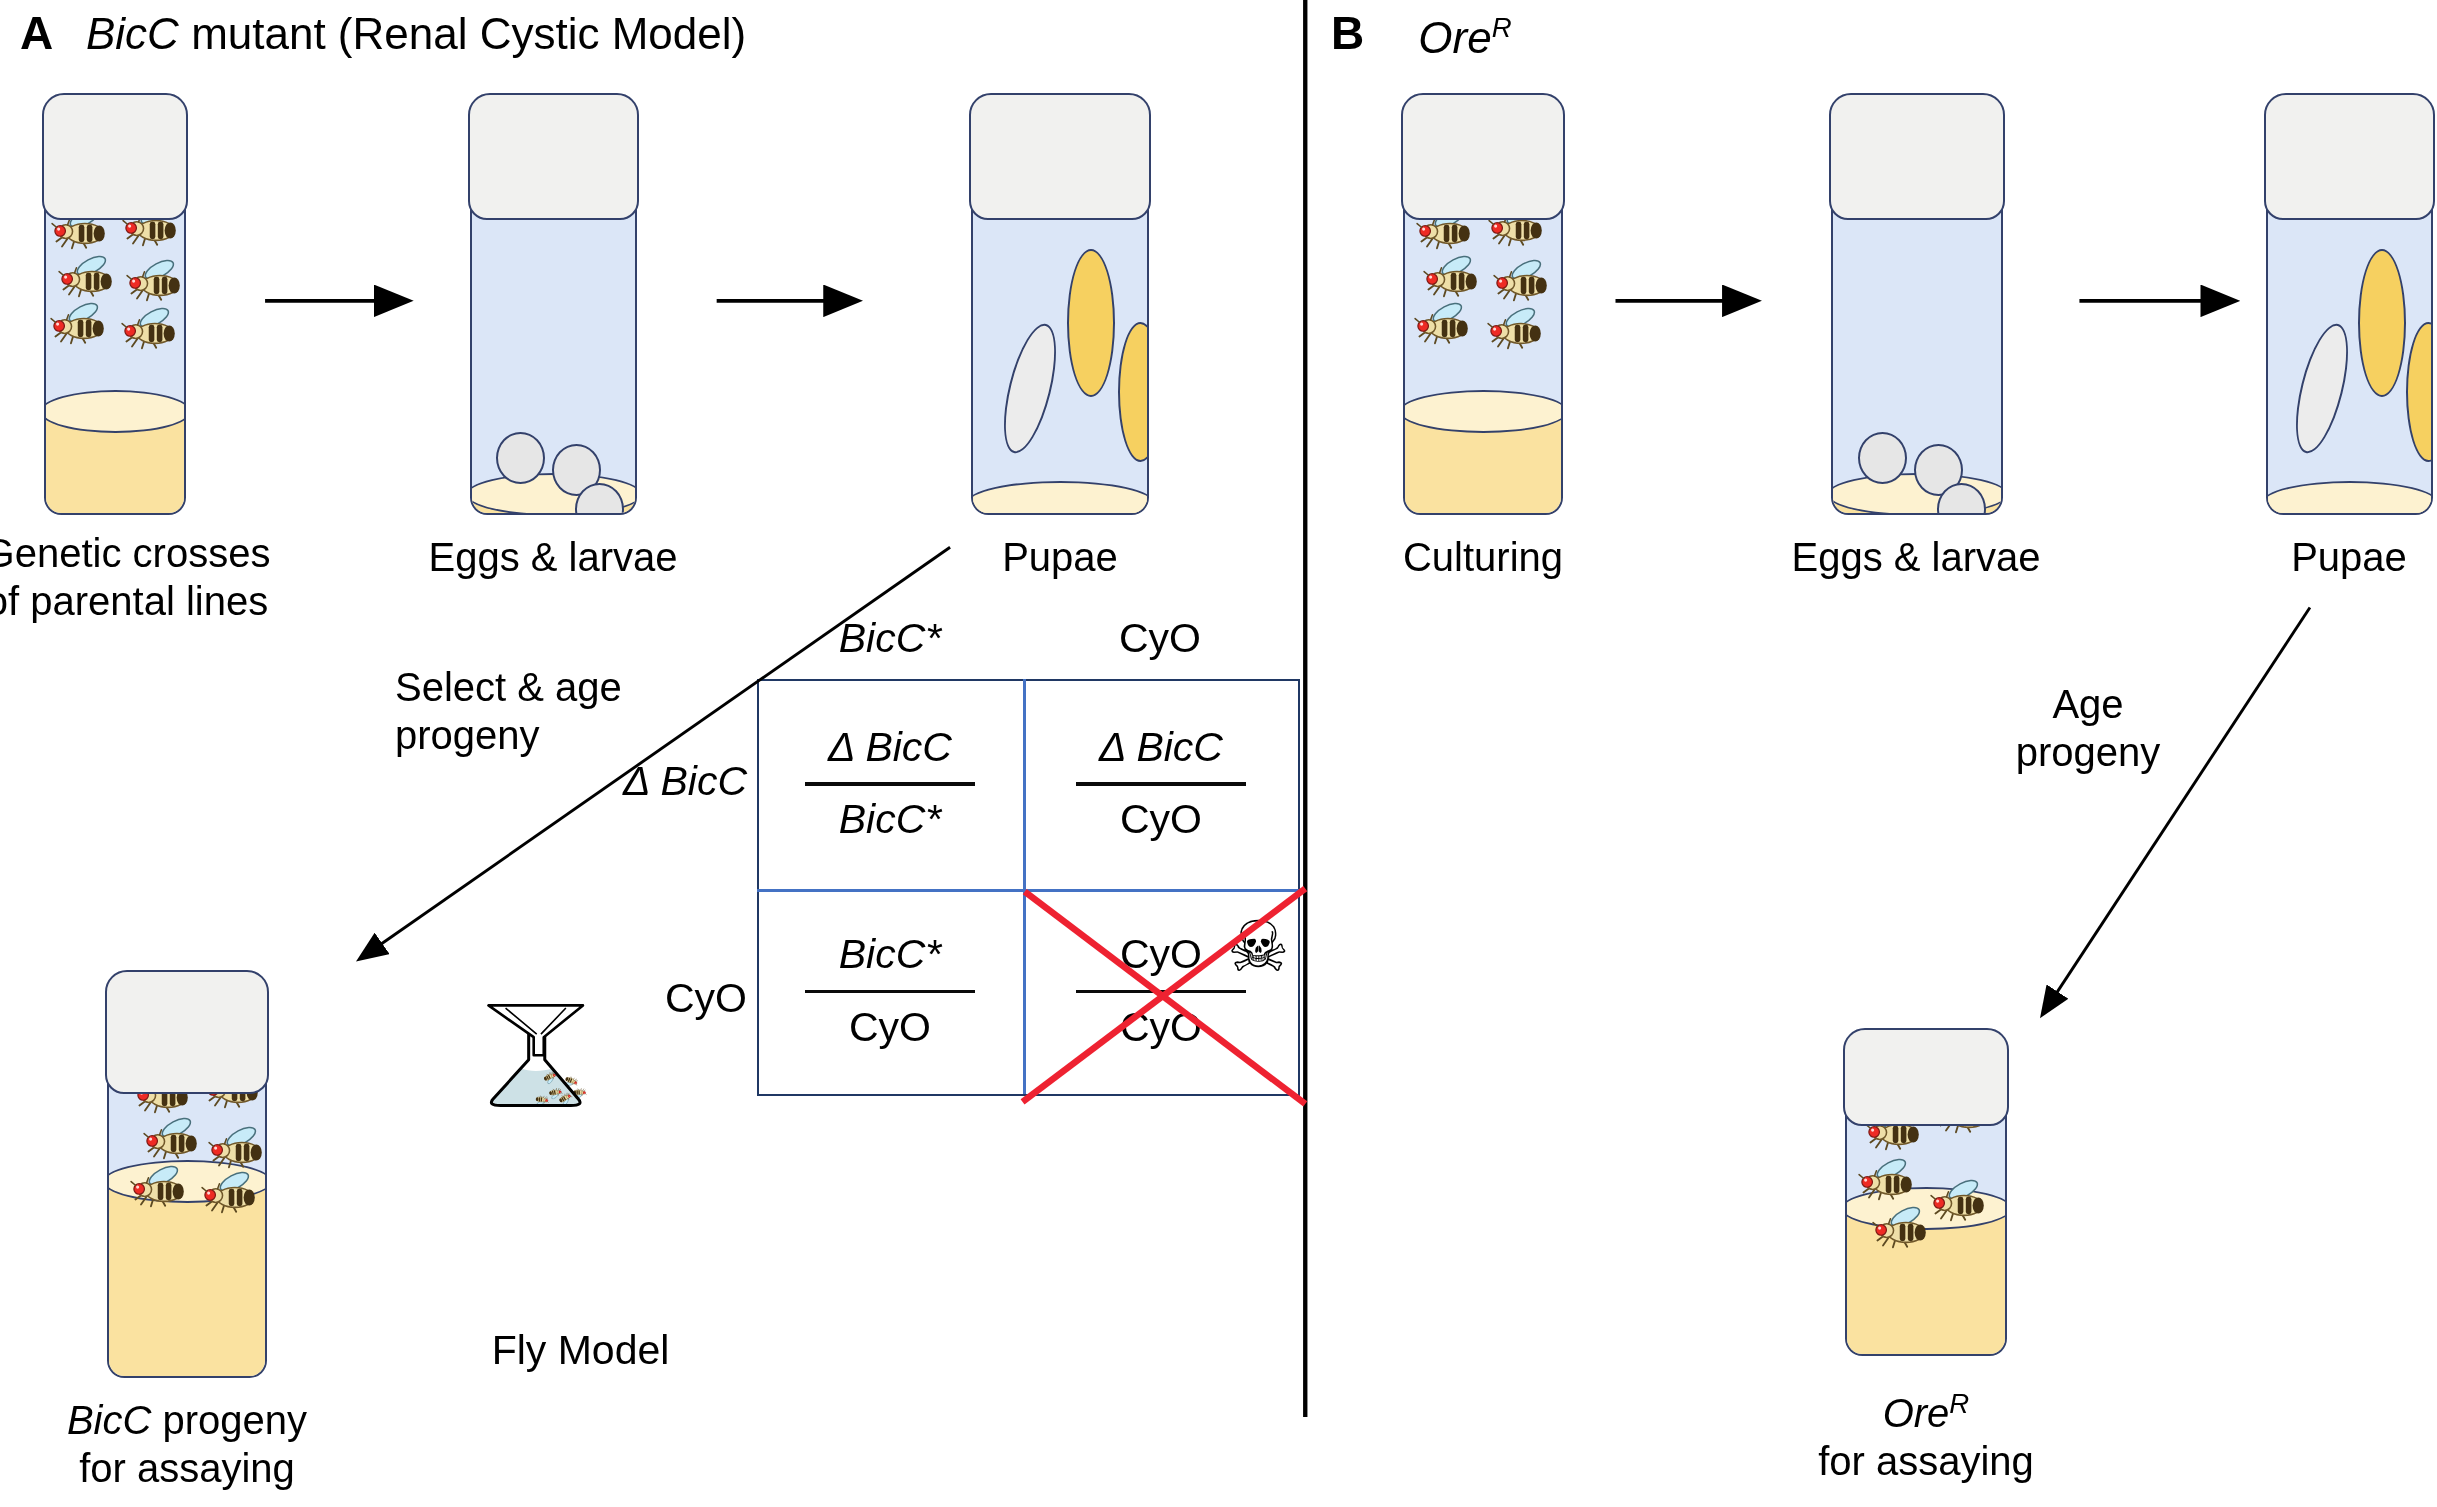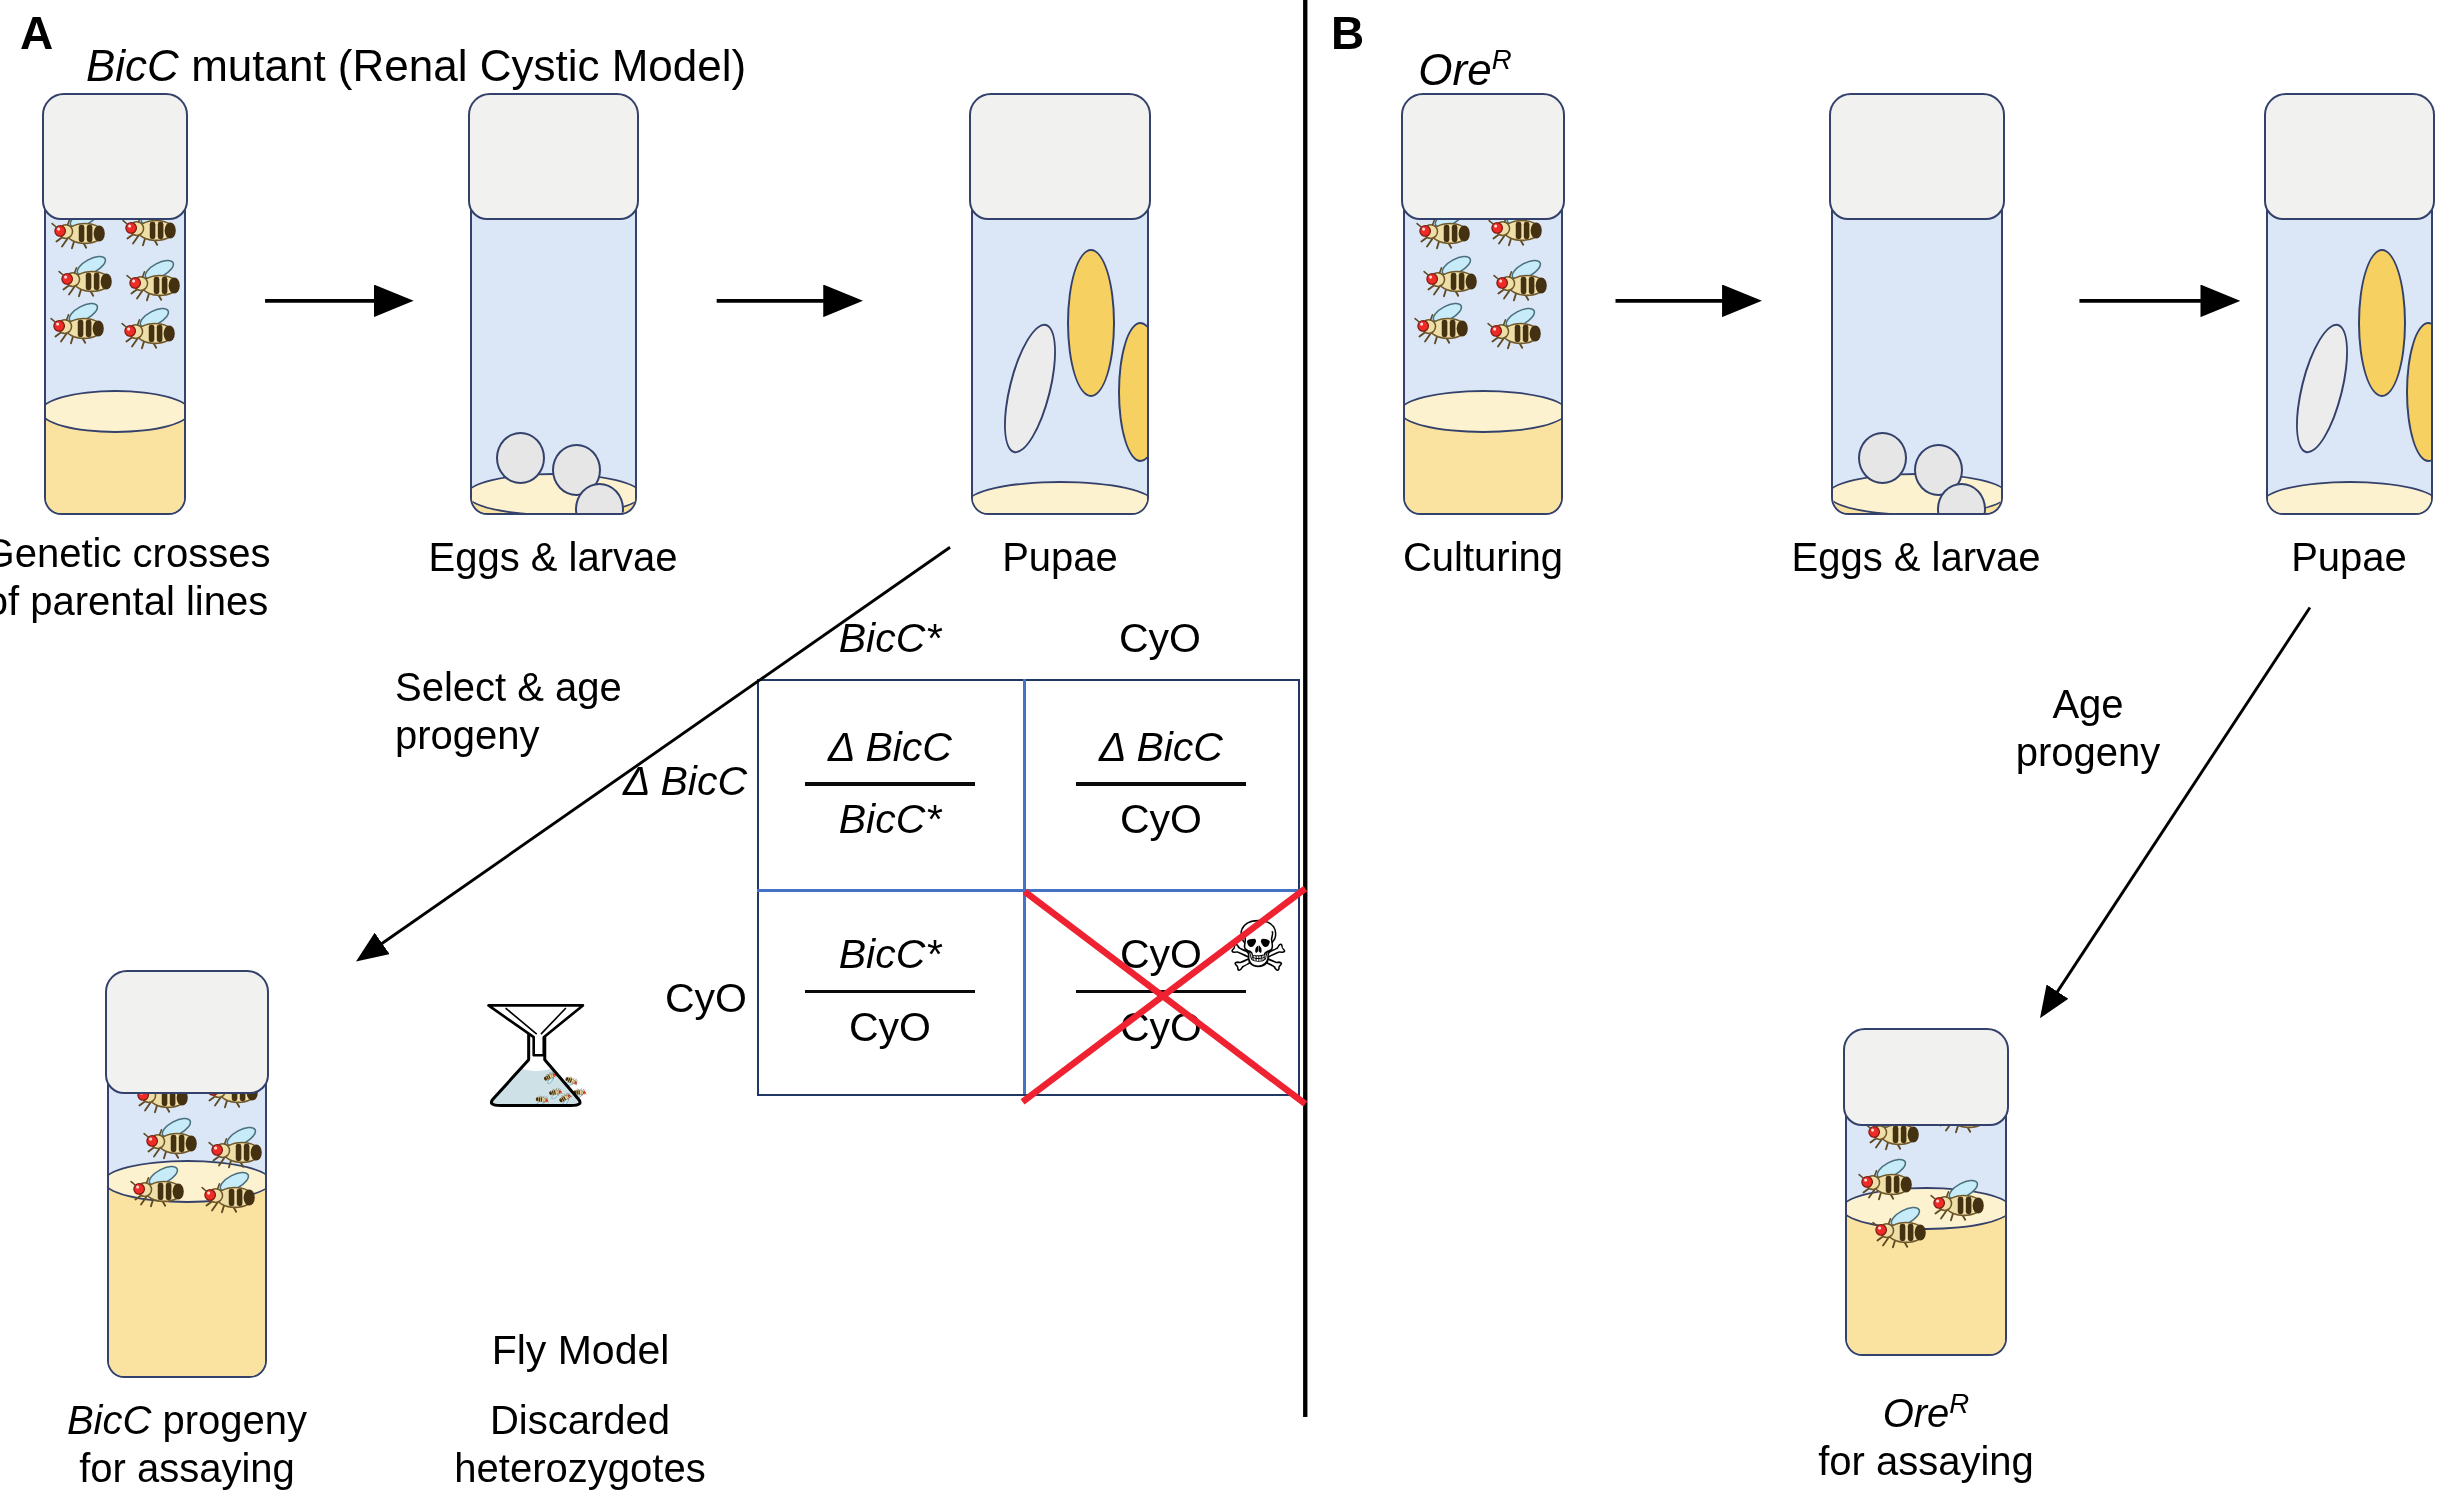--- a/index.html
+++ b/index.html
@@ -3,21 +3,21 @@
 <meta charset="utf-8">
 <style>
   html,body{margin:0;padding:0;background:#ffffff;}
   #canvas{position:relative;width:2438px;height:1507px;background:#ffffff;overflow:hidden;
           font-family:"Liberation Sans","DejaVu Sans",sans-serif;color:#000;}
   .abs{position:absolute;}
   .i{font-style:italic;}
   .cx{transform:translateX(-50%);}
   .lbl{position:absolute;font-size:40px;line-height:48px;text-align:center;white-space:nowrap;}
   .panel-label{position:absolute;font-size:46px;font-weight:bold;}
-  .title{position:absolute;font-size:44px;white-space:nowrap;margin-top:32px;}
+  .title{position:absolute;font-size:44px;white-space:nowrap;}
   sup.r{font-size:27.6px;vertical-align:super;line-height:0;}
   
   .vial{position:absolute;}
   .vbody{position:absolute;inset:0;background:#dbe6f7;border:2.2px solid #33416b;
          border-radius:22px 22px 17.4px 17.4px;overflow:hidden;}
   .food{position:absolute;left:-2.2px;right:-2.2px;bottom:-2.2px;background:#fae2a0;}
   .fsurf{position:absolute;left:-6.5px;right:-6.5px;height:39px;background:#fdf2d0;
          border:2.2px solid #33416b;border-radius:50%;}
   .vcap{position:absolute;left:-2.2px;right:-2.2px;top:-2.2px;background:#f1f1ef;
         border:2.2px solid #33416b;border-radius:22px 22px 19px 19px;}
@@ -203,23 +203,20 @@
       <use href="#flySym" width="100" height="72" transform="translate(948 1868) rotate(150) scale(0.75) translate(-50 -36)"></use>
       <use href="#flySym" width="100" height="72" transform="translate(1018 1840) rotate(178) scale(0.75) translate(-50 -36)"></use>
 
       <path d="M765,1525 L765,1672 L588,1868 Q560,1900 625,1900 L975,1900 Q1040,1900 1012,1868 L845,1672 L845,1525" fill="none" stroke="#000" stroke-width="15" stroke-linejoin="round"></path>
 
       <path d="M565,1402 L1035,1402 L840,1560 L840,1650 L790,1650 L790,1560 Z" fill="#ffffff" stroke="#000" stroke-width="13" stroke-linejoin="round"></path>
       <path d="M650,1415 L805,1545 M950,1415 L826,1545" stroke="#000" stroke-width="8" fill="none"></path>
     </svg>
   </svg>
   <div class="flasktext">Fly Model</div>
-  <div class="lbl cx" style="left:580px;top:1396px">
-    <span>Discarded</span><br><span>heterozygotes</span>
-  </div>
 
   <div class="vial" style="left:1403px;top:95px;width:160px;height:420px">
     <div class="vbody">
       <div class="food" style="top:312px"></div>
       <div class="fsurf" style="top:293px"></div>
       <svg class="fly" style="left:8.7px;top:109px" viewBox="0 0 86 62" width="62" height="45">
           <use href="#flySym"></use>
         </svg>
       <svg class="fly" style="left:81px;top:106px" viewBox="0 0 86 62" width="62" height="45">
           <use href="#flySym"></use>

